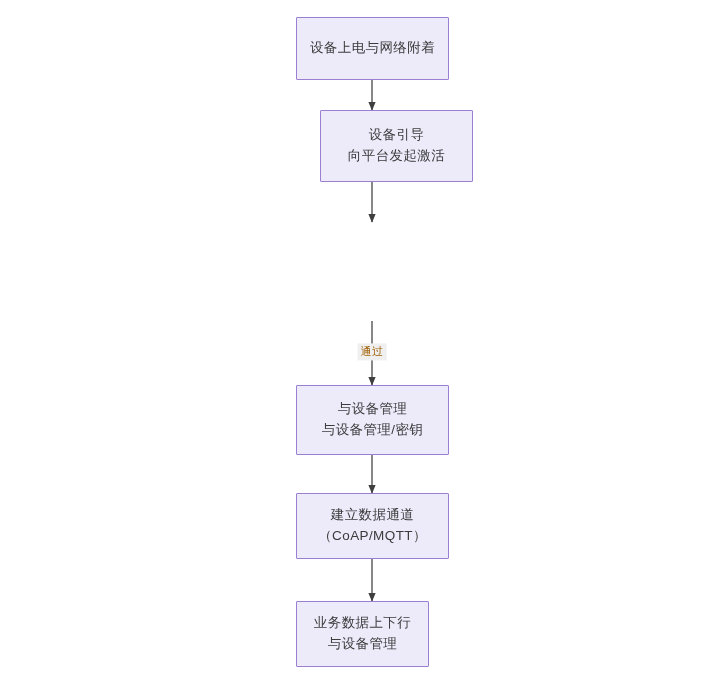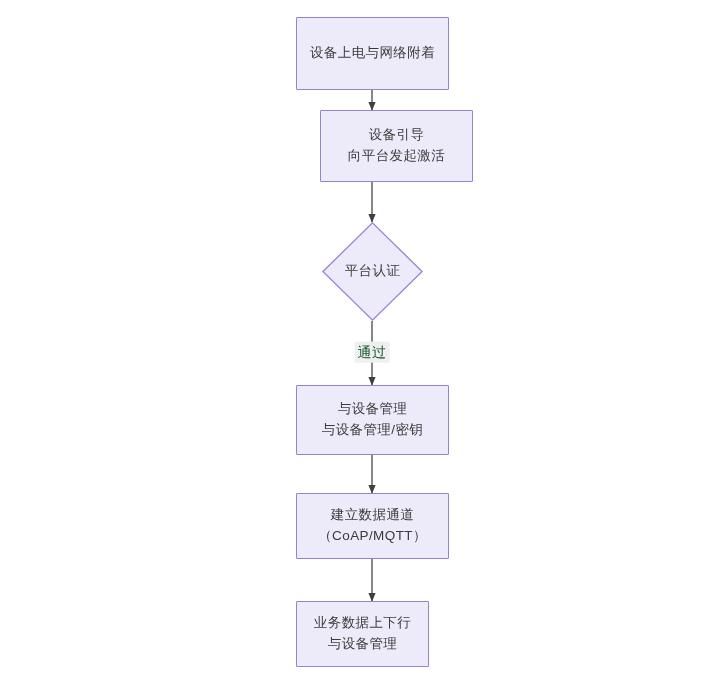--- a/index.html
+++ b/index.html
@@ -58,22 +58,22 @@
     position: relative;
     z-index: 2;
   }
   .node-line {
     display: block;
     white-space: nowrap;
   }
   .edge-label {
     position: absolute;
     background: #efefef;
-    color: #14532d;
-    font-size: 14px;
+    color: #a16207;
+    font-size: 11px;
     line-height: 1.2;
     padding: 2px 3px;
     letter-spacing: 0.4px;
     white-space: nowrap;
     transform: translate(-50%, -50%);
     z-index: 3;
   }
 </style>
 </head>
 <body>
@@ -89,34 +89,26 @@
     <g id="edges-group">
         <line x1="372" y1="80" x2="372" y2="110" stroke="#3f3f3f" stroke-width="1.25" marker-end="url(#arrowhead)"></line>
         <line x1="372" y1="182" x2="372" y2="222" stroke="#3f3f3f" stroke-width="1.25" marker-end="url(#arrowhead)"></line>
         <line x1="372" y1="321" x2="372" y2="385" stroke="#3f3f3f" stroke-width="1.25" marker-end="url(#arrowhead)"></line>
         <line x1="372" y1="455" x2="372" y2="493" stroke="#3f3f3f" stroke-width="1.25" marker-end="url(#arrowhead)"></line>
         <line x1="372" y1="559" x2="372" y2="601" stroke="#3f3f3f" stroke-width="1.25" marker-end="url(#arrowhead)"></line>
       </g>
   </svg>
 
   <div id="nodes-group" class="flow-layer">
-      <div class="node node-process" style="left: 296px; top: 17px; width: 153px; height: 73px;">
+      <div class="node node-process" style="left: 296px; top: 17px; width: 153px; height: 63px;">
         <span class="node-line">设备上电与网络附着</span>
       </div>
       <div class="node node-process" style="left: 296px; top: 110px; width: 153px; height: 72px; margin-left: 24px;">
         <span class="node-line">设备引导</span>
         <span class="node-line">向平台发起激活</span>
-      </div>
-      <div class="node node-decision" style="left: 322px; top: 222px; width: 101px; height: 99px;">
-        <svg class="diamond-shape" viewBox="0 0 101 99">
-          <polygon points="50.5,0.9 100.1,49.5 50.5,98.1 0.9,49.5" fill="#edeafa" stroke="#9a7fd3" stroke-width="1.3"></polygon>
-        </svg>
-        <div class="decision-label">
-          <span class="node-line">平台认证</span>
-        </div>
       </div>
       <div class="node node-process" style="left: 296px; top: 385px; width: 153px; height: 70px;">
         <span class="node-line">与设备管理</span>
         <span class="node-line">与设备管理/密钥</span>
       </div>
       <div class="node node-process" style="left: 296px; top: 493px; width: 153px; height: 66px;">
         <span class="node-line">建立数据通道</span>
         <span class="node-line">（CoAP/MQTT）</span>
       </div>
       <div class="node node-process" style="left: 296px; top: 601px; width: 133px; height: 66px;">

